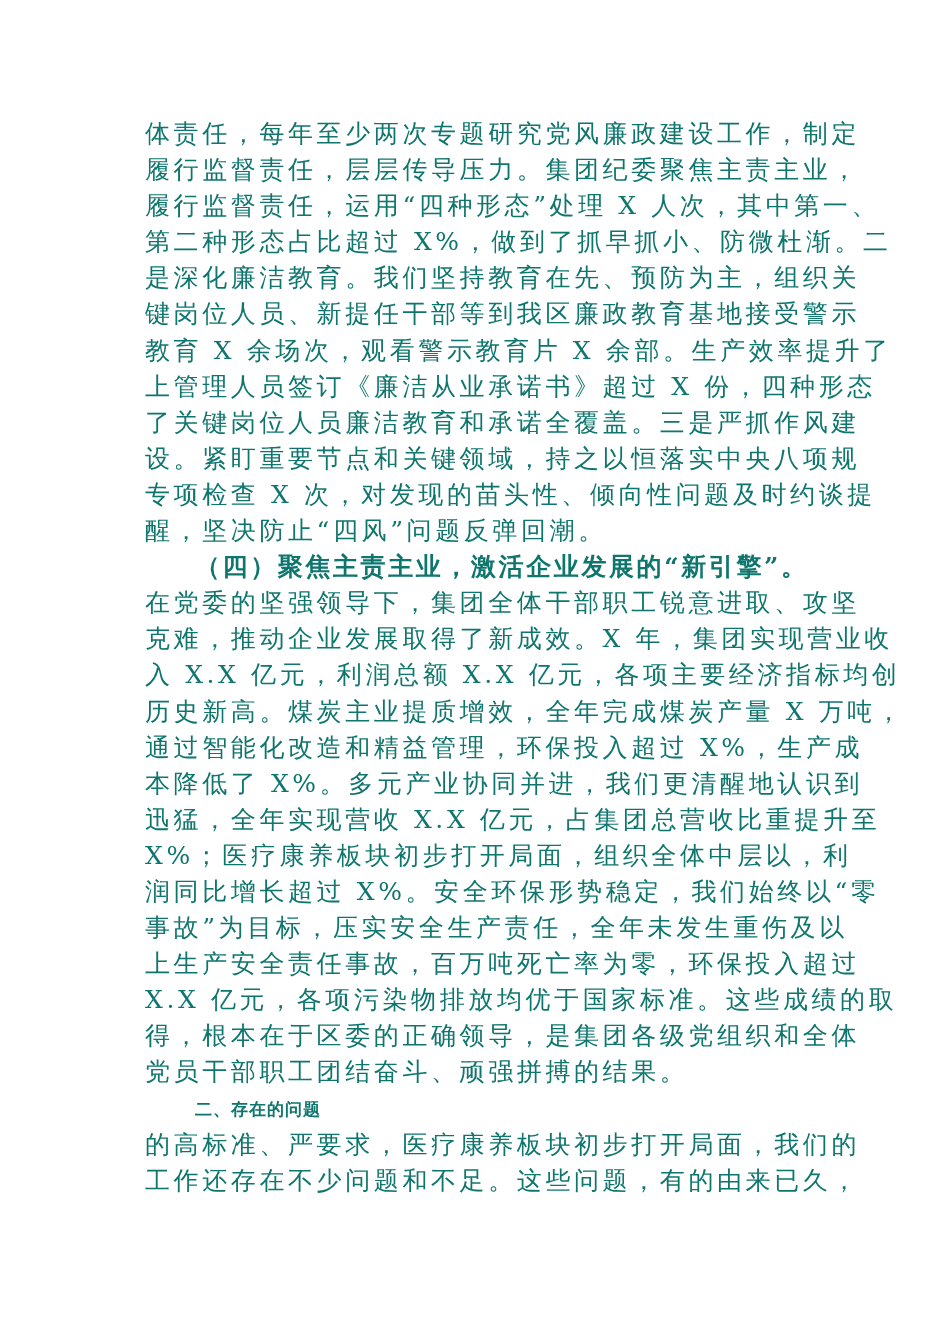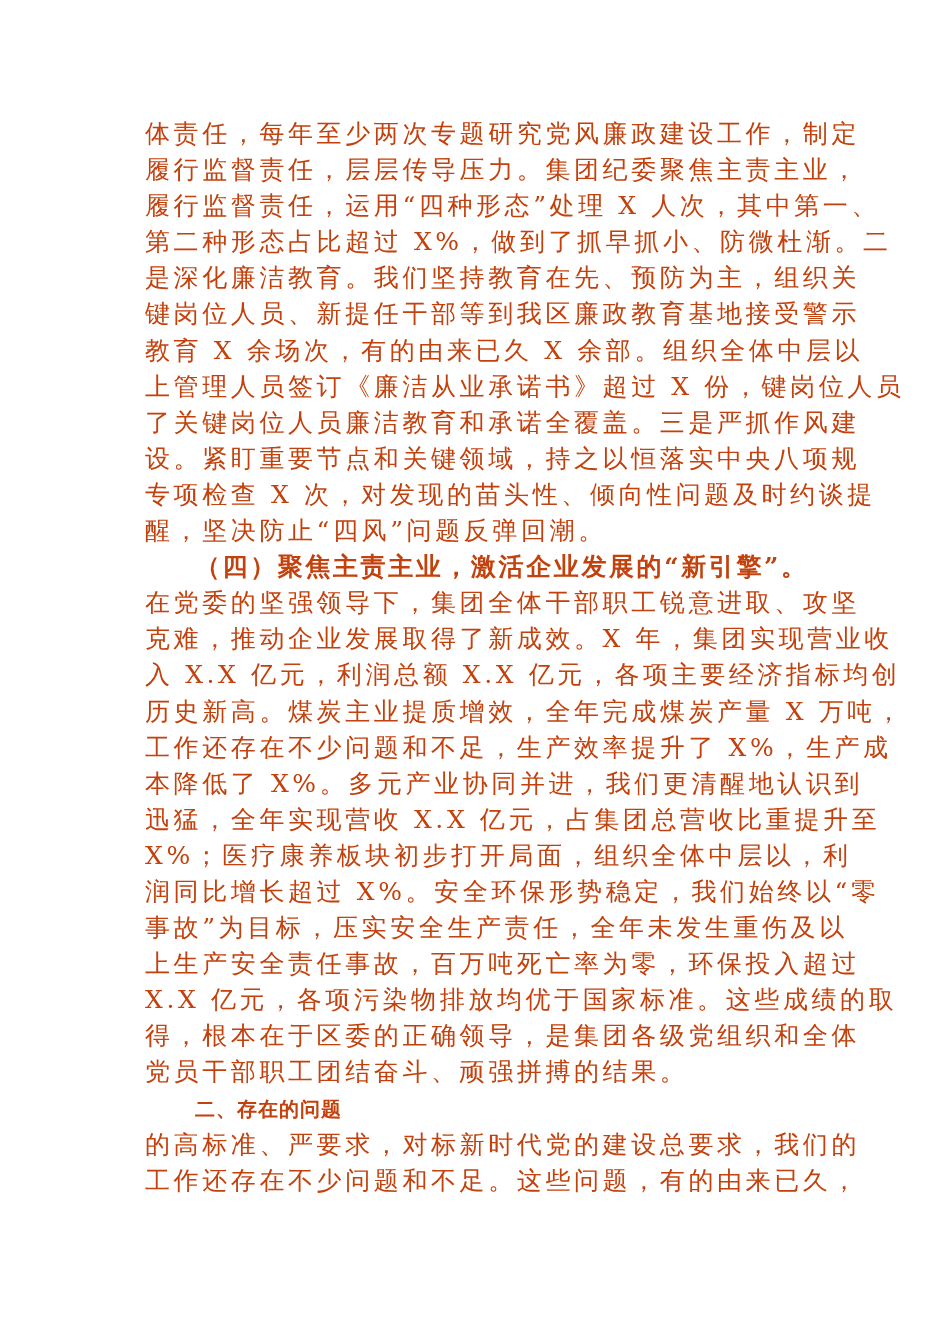--- a/index.html
+++ b/index.html
@@ -3,62 +3,62 @@
 <meta charset="utf-8">
 <style>
   html, body { margin: 0; padding: 0; background: #ffffff; }
   body { width: 950px; height: 1344px; position: relative; overflow: hidden; }
   .page {
     position: absolute; left: 0; top: 0; width: 950px; height: 1344px; background: #ffffff;
   }
   .text-block {
     position: absolute; left: 145px; top: 116px; width: 662px;
     font-family: "DejaVu Serif", "Liberation Serif", serif;
-    font-size: 25px; color: #c2410c;
+    font-size: 25px; color: #0f766e;
   }
   .line {
     height: 36.1px; line-height: 36px; white-space: nowrap;
     letter-spacing: 3.6px; overflow: visible;
   }
   .line.indent { padding-left: 50px; }
   .line.section { font-weight: bold; padding-left: 50px; letter-spacing: 2.6px; }
   .line.heading {
     font-family: "DejaVu Sans", "Liberation Sans", sans-serif; font-weight: bold;
-    padding-left: 50px; letter-spacing: 1px; font-size: 20px;
+    padding-left: 50px; letter-spacing: 1px; font-size: 17px;
   }
 </style>
 </head>
 <body>
 
 <div class="page">
   <div class="text-block">
     <div class="line">体责任，每年至少两次专题研究党风廉政建设工作，制定</div>
     <div class="line">履行监督责任，层层传导压力。集团纪委聚焦主责主业，</div>
     <div class="line">履行监督责任，运用“四种形态”处理 X 人次，其中第一、</div>
     <div class="line">第二种形态占比超过 X%，做到了抓早抓小、防微杜渐。二</div>
     <div class="line">是深化廉洁教育。我们坚持教育在先、预防为主，组织关</div>
     <div class="line">键岗位人员、新提任干部等到我区廉政教育基地接受警示</div>
-    <div class="line">教育 X 余场次，有的由来已久 X 余部。组织全体中层以</div>
-    <div class="line">上管理人员签订《廉洁从业承诺书》超过 X 份，键岗位人员</div>
+    <div class="line">教育 X 余场次，观看警示教育片 X 余部。生产效率提升了</div>
+    <div class="line">上管理人员签订《廉洁从业承诺书》超过 X 份，四种形态</div>
     <div class="line">了关键岗位人员廉洁教育和承诺全覆盖。三是严抓作风建</div>
     <div class="line">设。紧盯重要节点和关键领域，持之以恒落实中央八项规</div>
     <div class="line">专项检查 X 次，对发现的苗头性、倾向性问题及时约谈提</div>
     <div class="line">醒，坚决防止“四风”问题反弹回潮。</div>
     <div class="line section">（四）聚焦主责主业，激活企业发展的“新引擎”。</div>
     <div class="line">在党委的坚强领导下，集团全体干部职工锐意进取、攻坚</div>
     <div class="line">克难，推动企业发展取得了新成效。X 年，集团实现营业收</div>
     <div class="line">入 X.X 亿元，利润总额 X.X 亿元，各项主要经济指标均创</div>
     <div class="line">历史新高。煤炭主业提质增效，全年完成煤炭产量 X 万吨，</div>
-    <div class="line">工作还存在不少问题和不足，生产效率提升了 X%，生产成</div>
+    <div class="line">通过智能化改造和精益管理，环保投入超过 X%，生产成</div>
     <div class="line">本降低了 X%。多元产业协同并进，我们更清醒地认识到</div>
     <div class="line">迅猛，全年实现营收 X.X 亿元，占集团总营收比重提升至</div>
     <div class="line">X%；医疗康养板块初步打开局面，组织全体中层以，利</div>
     <div class="line">润同比增长超过 X%。安全环保形势稳定，我们始终以“零</div>
     <div class="line">事故”为目标，压实安全生产责任，全年未发生重伤及以</div>
     <div class="line">上生产安全责任事故，百万吨死亡率为零，环保投入超过</div>
     <div class="line">X.X 亿元，各项污染物排放均优于国家标准。这些成绩的取</div>
     <div class="line">得，根本在于区委的正确领导，是集团各级党组织和全体</div>
     <div class="line">党员干部职工团结奋斗、顽强拼搏的结果。</div>
     <div class="line heading">二、存在的问题</div>
-    <div class="line">的高标准、严要求，对标新时代党的建设总要求，我们的</div>
+    <div class="line">的高标准、严要求，医疗康养板块初步打开局面，我们的</div>
     <div class="line">工作还存在不少问题和不足。这些问题，有的由来已久，</div>
   </div>
 </div>
 
 </body></html>

